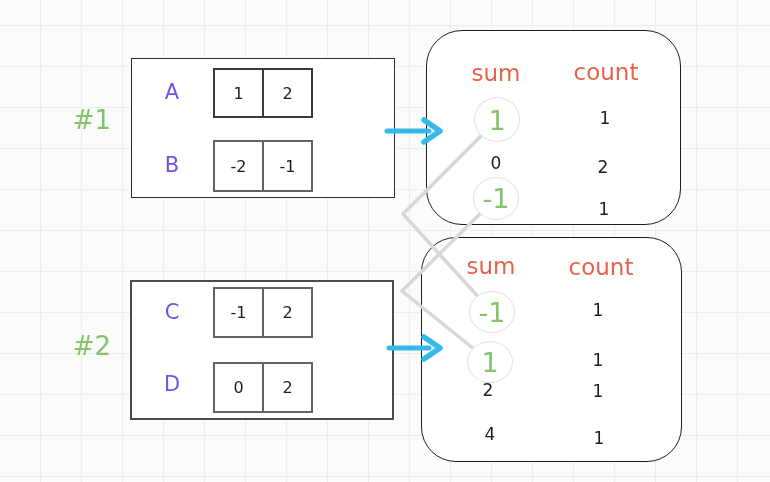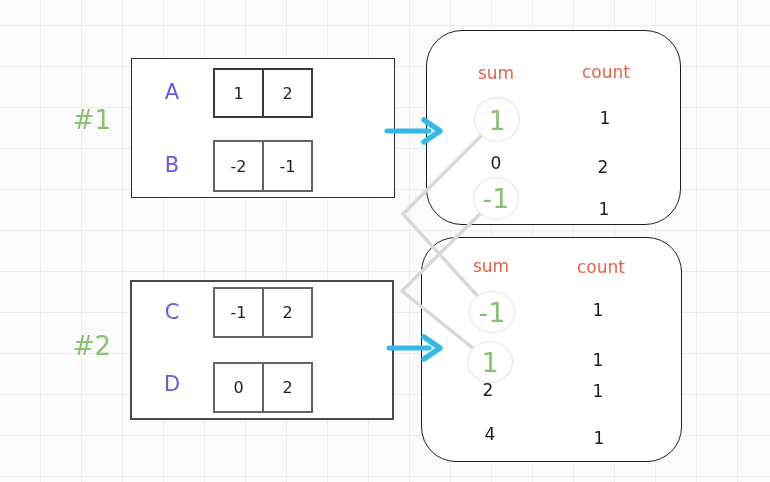--- a/index.html
+++ b/index.html
@@ -21,21 +21,21 @@
   .cp .cell{flex:1;display:flex;align-items:center;justify-content:center;
             font-size:16px;color:var(--ink,#1e1e1e);}
   .cp-dark{border:2px solid #3a3a3a;}
   .cp-dark .cell + .cell{border-left:2px solid #3a3a3a;}
   .cp-gray{border:2.5px solid #636363;}
   .cp-gray .cell + .cell{border-left:2.5px solid #636363;}
   .ctr{position:absolute;transform:translate(-50%,-50%);line-height:1;
        white-space:nowrap;z-index:4;}
   .glabel{font-size:26px;color:var(--green,#87c36d);}
   .rowlabel{font-size:21px;color:var(--purple,#7251e9);}
-  .hdr{font-size:17px;color:var(--orange,#e8624a);}
+  .hdr{font-size:23px;color:var(--orange,#e8624a);}
   .num{font-size:17px;color:var(--ink,#1e1e1e);}
   .gnum{font-size:27px;color:var(--green,#87c36d);}
   .circle{position:absolute;background:#fff;border:1.5px solid var(--circle_stroke,#e3e3e3);
           border-radius:50%;box-sizing:border-box;z-index:3;}
   svg.overlay{position:absolute;left:0;top:0;width:770px;height:482px;
               z-index:2;pointer-events:none;}
 </style>
 </head>
 <body>
 

